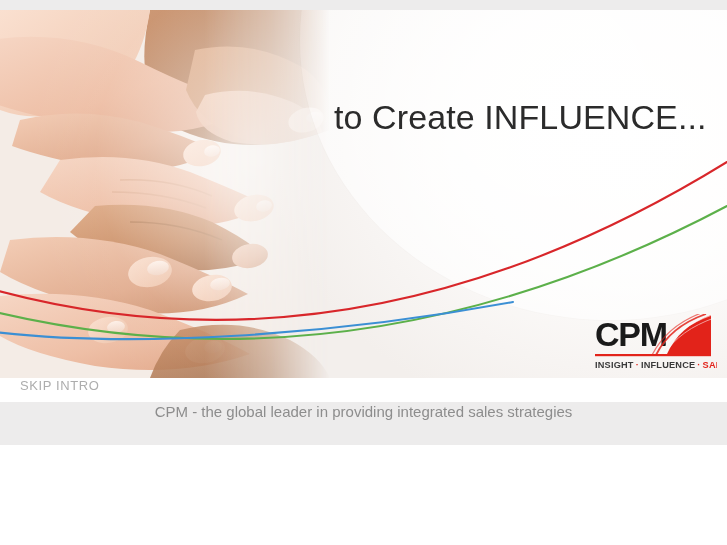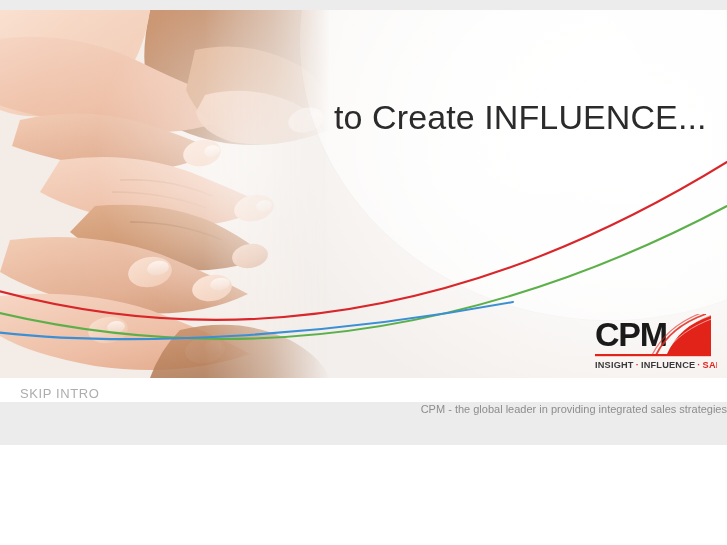--- a/index.html
+++ b/index.html
@@ -110,35 +110,35 @@
 
   
   .skipbar {
     position: absolute;
     left: 0; top: 378px;
     width: 727px; height: 24px;
     background: #ffffff;
   }
   .skip-link {
     position: absolute;
-    left: 20px; top: 8px;
+    left: 20px; top: 0;
     font-size: 13px;
     letter-spacing: 0.6px;
     color: #adadad;
     cursor: pointer;
     text-decoration: none;
   }
 
   
   .strapline {
     position: absolute;
     left: 0; top: 403px;
     width: 727px;
-    text-align: right;
-    font-size: 11px;
+    text-align: center;
+    font-size: 15px;
     color: #8d8d8d;
   }
 </style>
 </head>
 <body>
 
 <div id="page">
 
   <div class="grey-band"></div>
   <div class="top-strip"></div>

